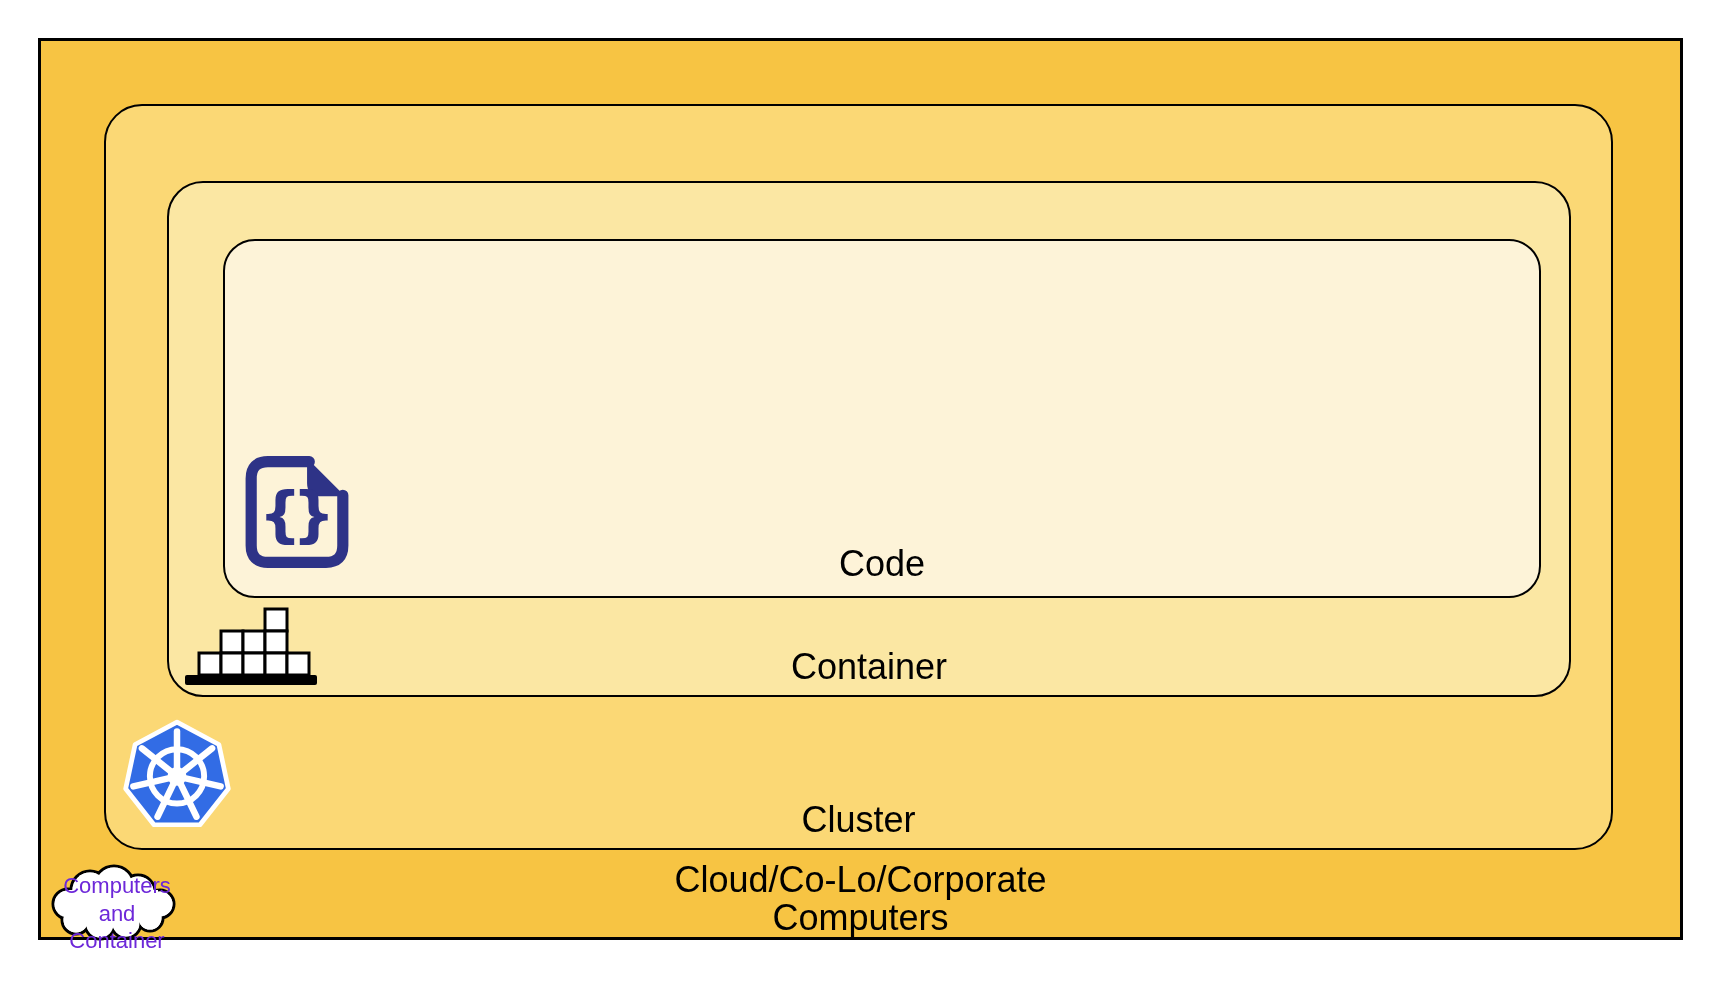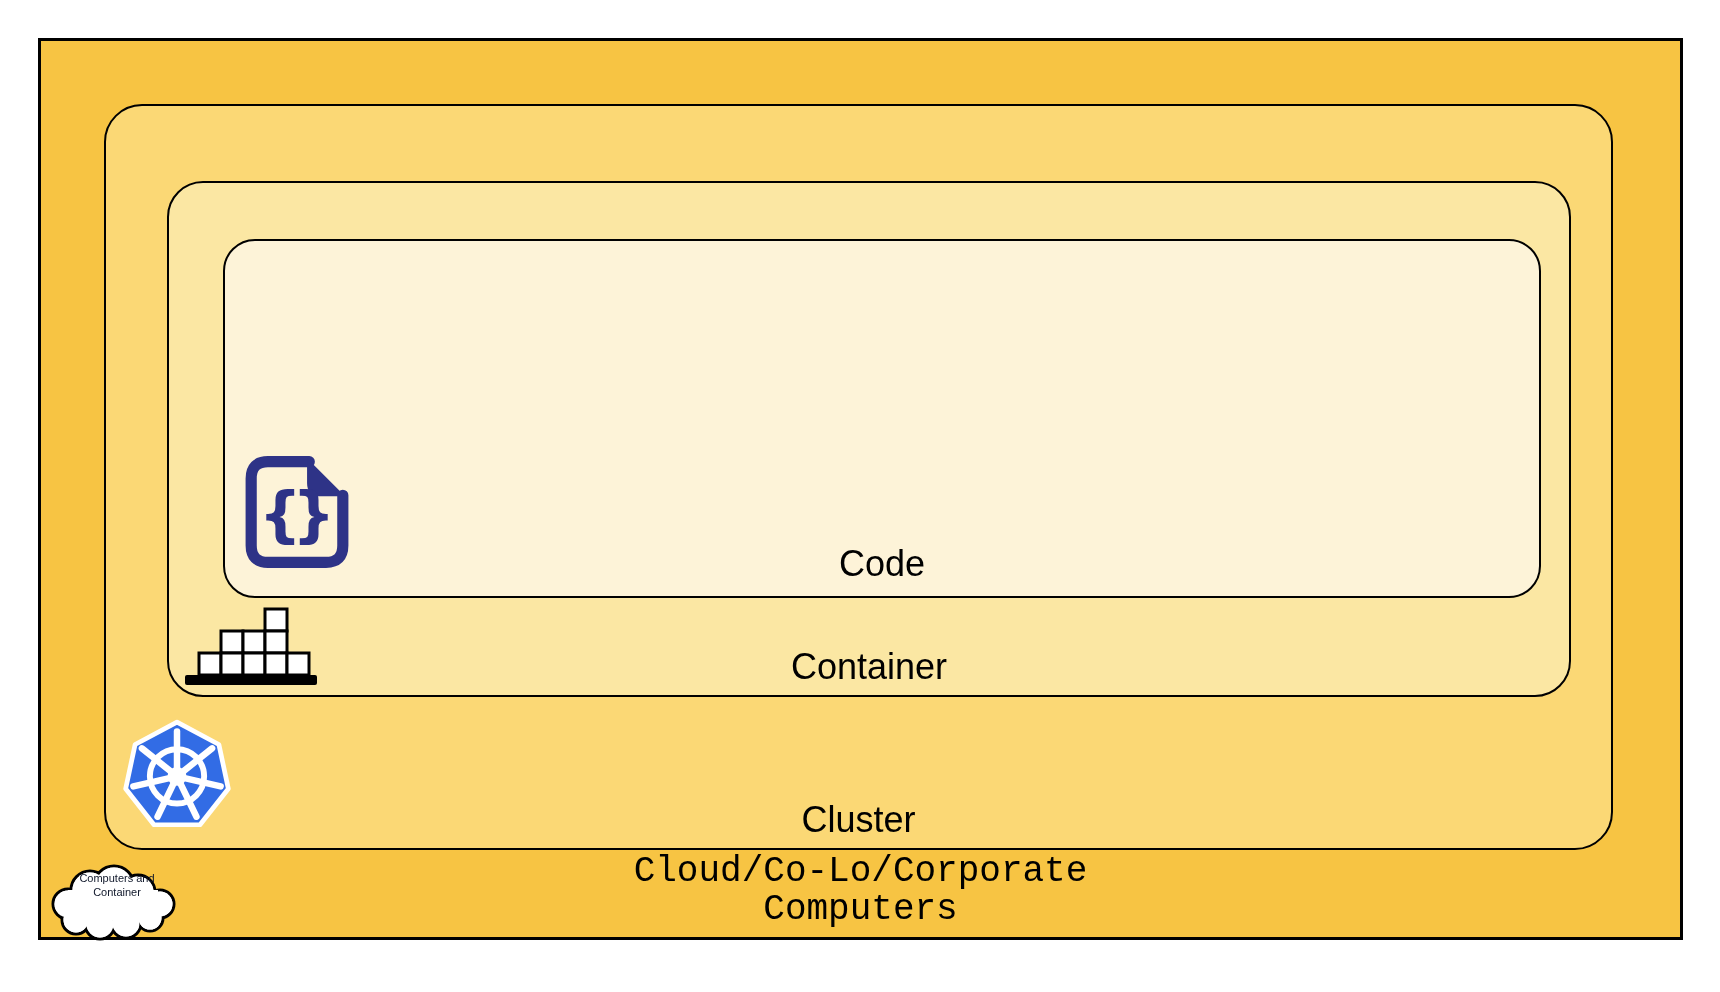--- a/index.html
+++ b/index.html
@@ -7,28 +7,28 @@
   .stage{position:relative;width:1720px;height:992px;background:#ffffff;}
   .box{position:absolute;box-sizing:border-box;}
   .outer-box{left:38px;top:38px;width:1645px;height:902px;border:3px solid #000;background:#F7C443;}
   .cluster-box{left:63px;top:63px;width:1509px;height:746px;border:2px solid #000;border-radius:38px;background:#FBD875;}
   .container-box{left:61px;top:75px;width:1404px;height:516px;border:2px solid #000;border-radius:36px;background:#FBE7A3;}
   .code-box{left:54px;top:56px;width:1318px;height:359px;border:2px solid #000;border-radius:32px;background:#FDF3D8;}
   .layer-label{position:absolute;left:0;right:0;text-align:center;color:#000;font-size:36px;line-height:1.1;}
   .code-label{bottom:12px;}
   .container-label{bottom:8px;text-align:center;}
   .cluster-label{bottom:8px;margin-top:30px;}
-  .datacenter-label{bottom:8px;line-height:1.06;font-family:Liberation Mono, monospace;}
+  .datacenter-label{bottom:0;line-height:1.06;}
   .icon{position:absolute;}
   .code-file-icon{left:15px;top:210px;width:114px;height:122px;}
   .container-blocks-icon{left:16px;bottom:9px;width:132px;height:80px;}
   .kubernetes-icon{left:12px;bottom:10px;width:118px;height:128px;}
   .cloud-callout{position:absolute;left:38px;top:846px;width:150px;height:95px;z-index:5;}
   .cloud-callout svg{position:absolute;left:0;top:0;width:100%;height:100%;}
-  .cloud-text{position:absolute;left:8px;right:0;top:26px;text-align:center;font-size:11px;line-height:1.25;color:#0f172a;}
+  .cloud-text{position:absolute;left:8px;right:0;top:26px;text-align:center;font-size:22px;line-height:1.25;color:#6d28d9;}
 </style>
 </head>
 <body>
 
 <div class="stage">
 
   <div class="box outer-box">
 
     <div class="box cluster-box">
 

